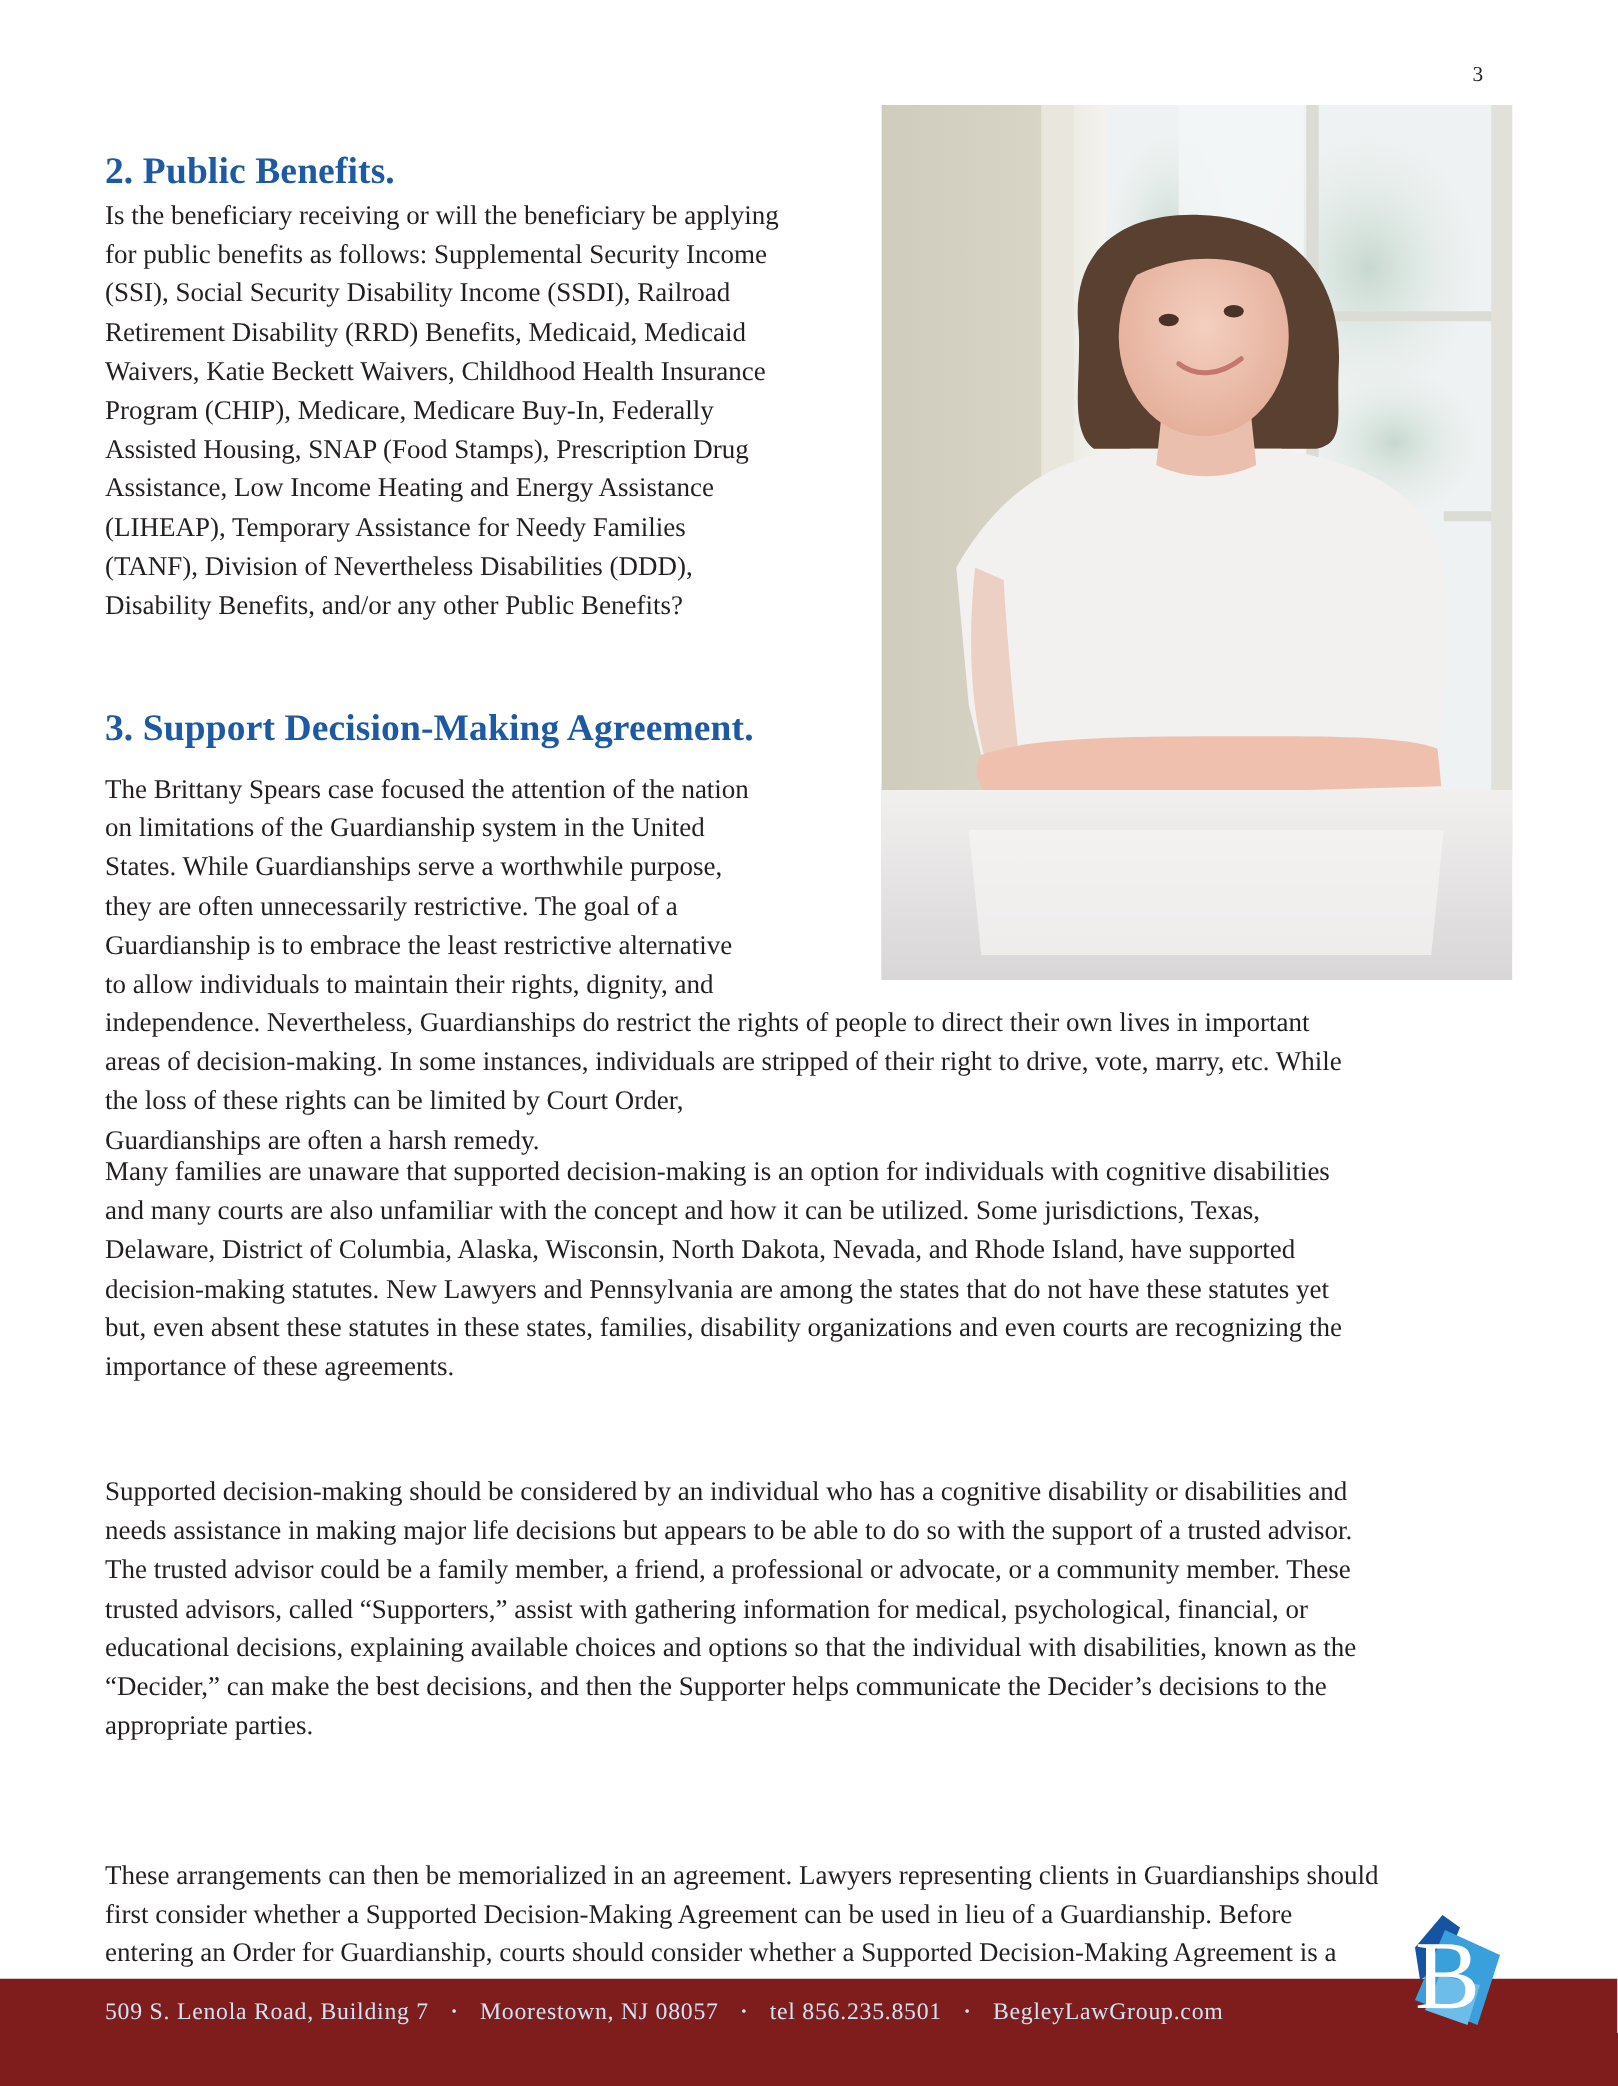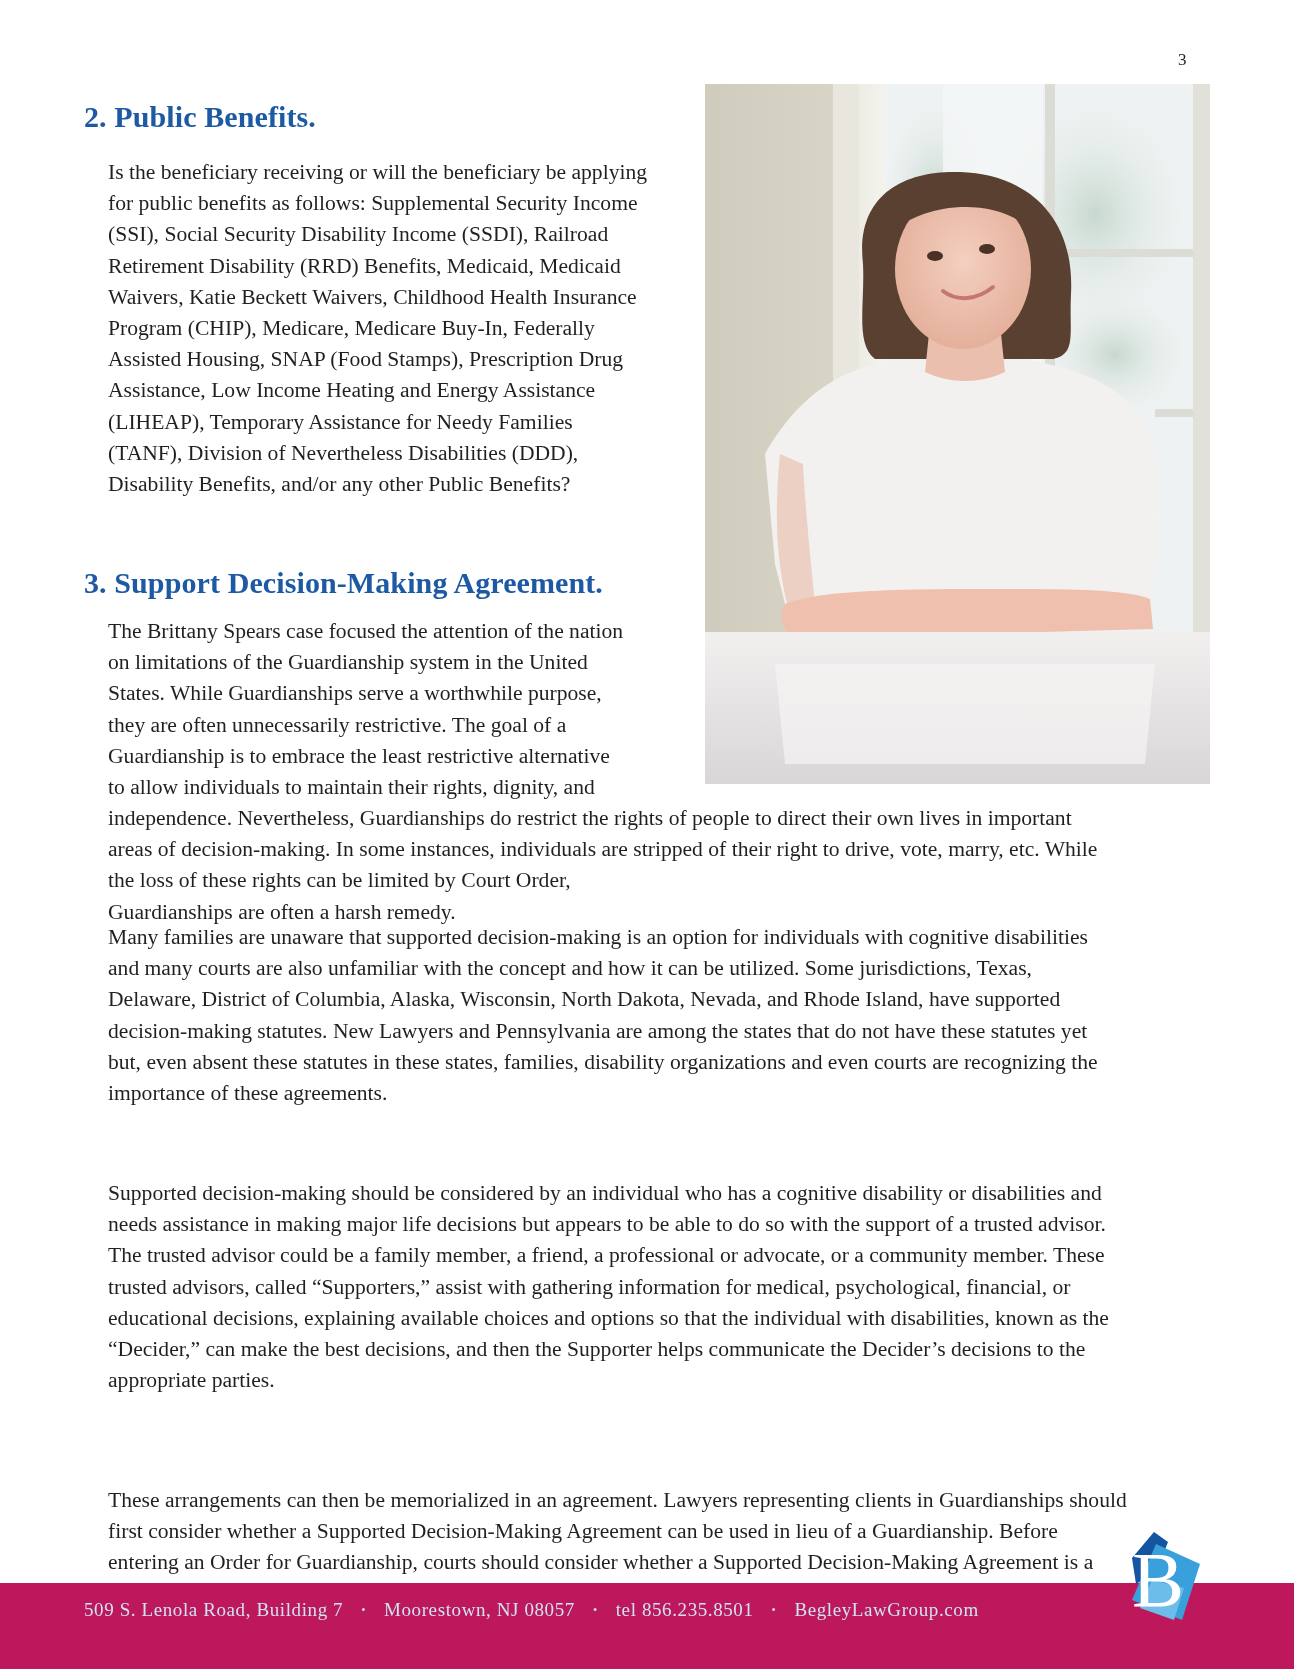--- a/index.html
+++ b/index.html
@@ -6,35 +6,35 @@
   body { width: 1294px; height: 1669px; position: relative; overflow: hidden;
          font-family: "Liberation Serif", "DejaVu Serif", serif; color: #231f20; }
 
   .page-number { position: absolute; left: 1178px; top: 50px; font-size: 17px; color: #231f20; }
 
   .photo { position: absolute; left: 705px; top: 84px; width: 505px; height: 700px; overflow: hidden; }
   .photo svg { display: block; width: 100%; height: 100%; }
 
   .col { position: absolute; left: 84px; }
   h2.sec { margin: 0; font-weight: bold; color: #1d5aa3; font-size: 30px; letter-spacing: 0.1px; }
-  .sec-2 { top: 100px; }
+  .sec-2 { top: 120px; }
   .sec-3 { top: 566px; }
 
   p.body { margin: 0; font-size: 21.6px; line-height: 31.2px; }
 
   .p-benefits { position: absolute; left: 84px; top: 157px; width: 600px; }
   .p-sdm-narrow { position: absolute; left: 84px; top: 616px; width: 600px; }
   .p-sdm-wide { position: absolute; left: 84px; top: 803px; width: 1130px; }
   .p-many { position: absolute; left: 84px; top: 922px; width: 1130px; }
   .p-supported { position: absolute; left: 84px; top: 1178px; width: 1130px; }
   .p-these { position: absolute; left: 84px; top: 1485px; width: 1130px; }
 
-  .line { display: block; white-space: nowrap; margin-left: 24px; }
+  .line { display: block; white-space: nowrap; }
 
-  .footer { position: absolute; left: 0; top: 1583px; width: 1294px; height: 86px; background: #be185d; }
+  .footer { position: absolute; left: 0; top: 1583px; width: 1294px; height: 86px; background: #7f1d1d; }
   .footer-text { position: absolute; left: 84px; top: 16px; color: #cfe3f4; font-size: 19px; letter-spacing: 0.6px; white-space: nowrap; }
   .footer-text .sep { margin: 0 18px; font-size: 12px; vertical-align: 2px; }
 
   .logo { position: absolute; left: 1112px; top: 1528px; width: 100px; height: 96px; }
 </style>
 </head>
 <body>
 
 <div>
 

